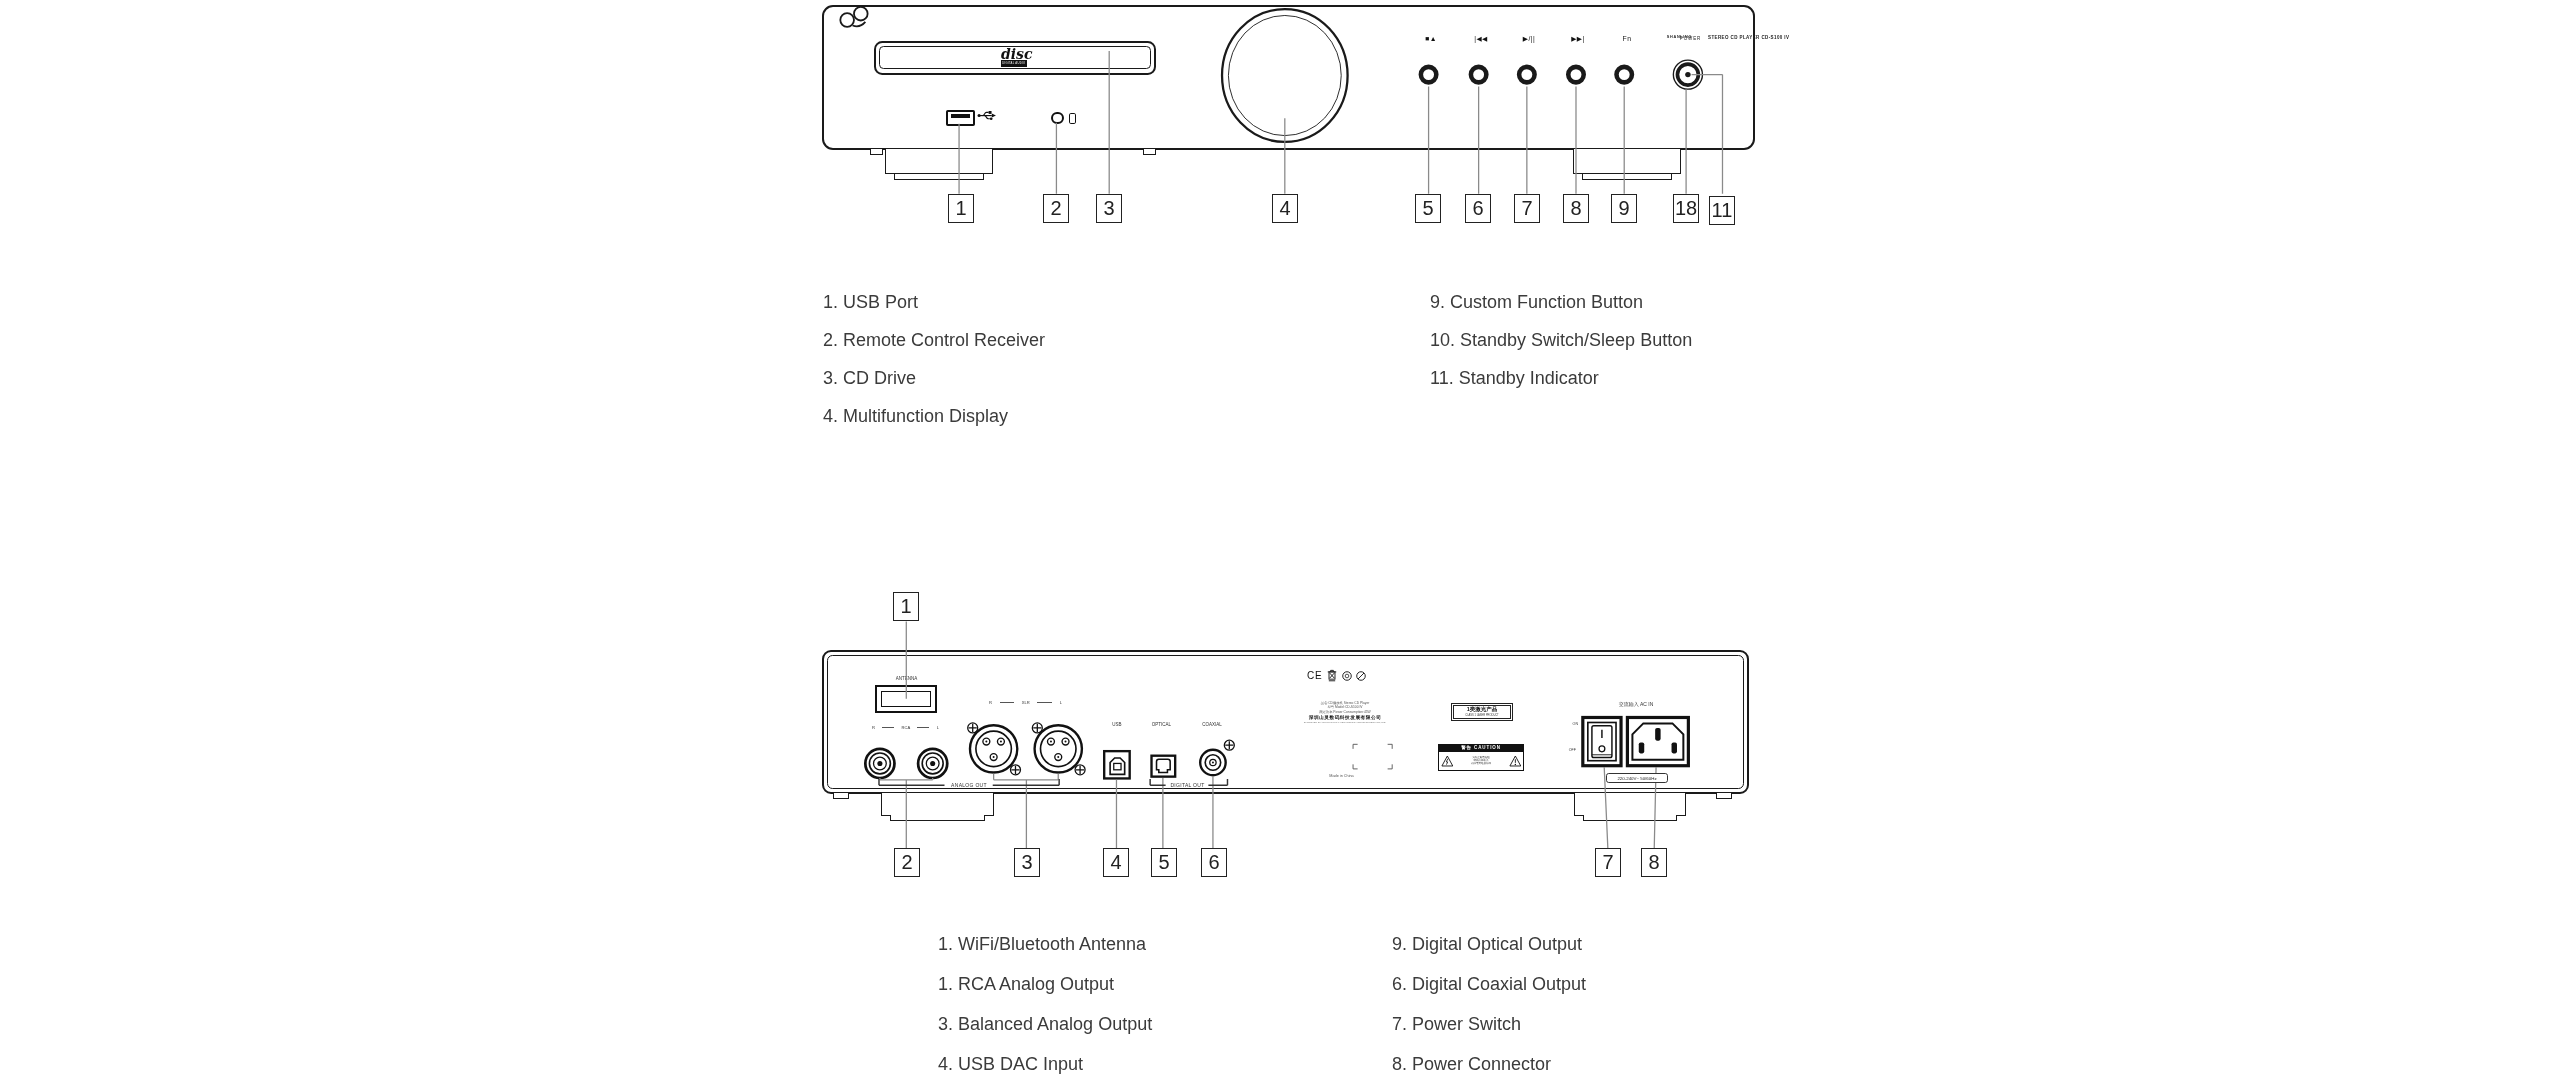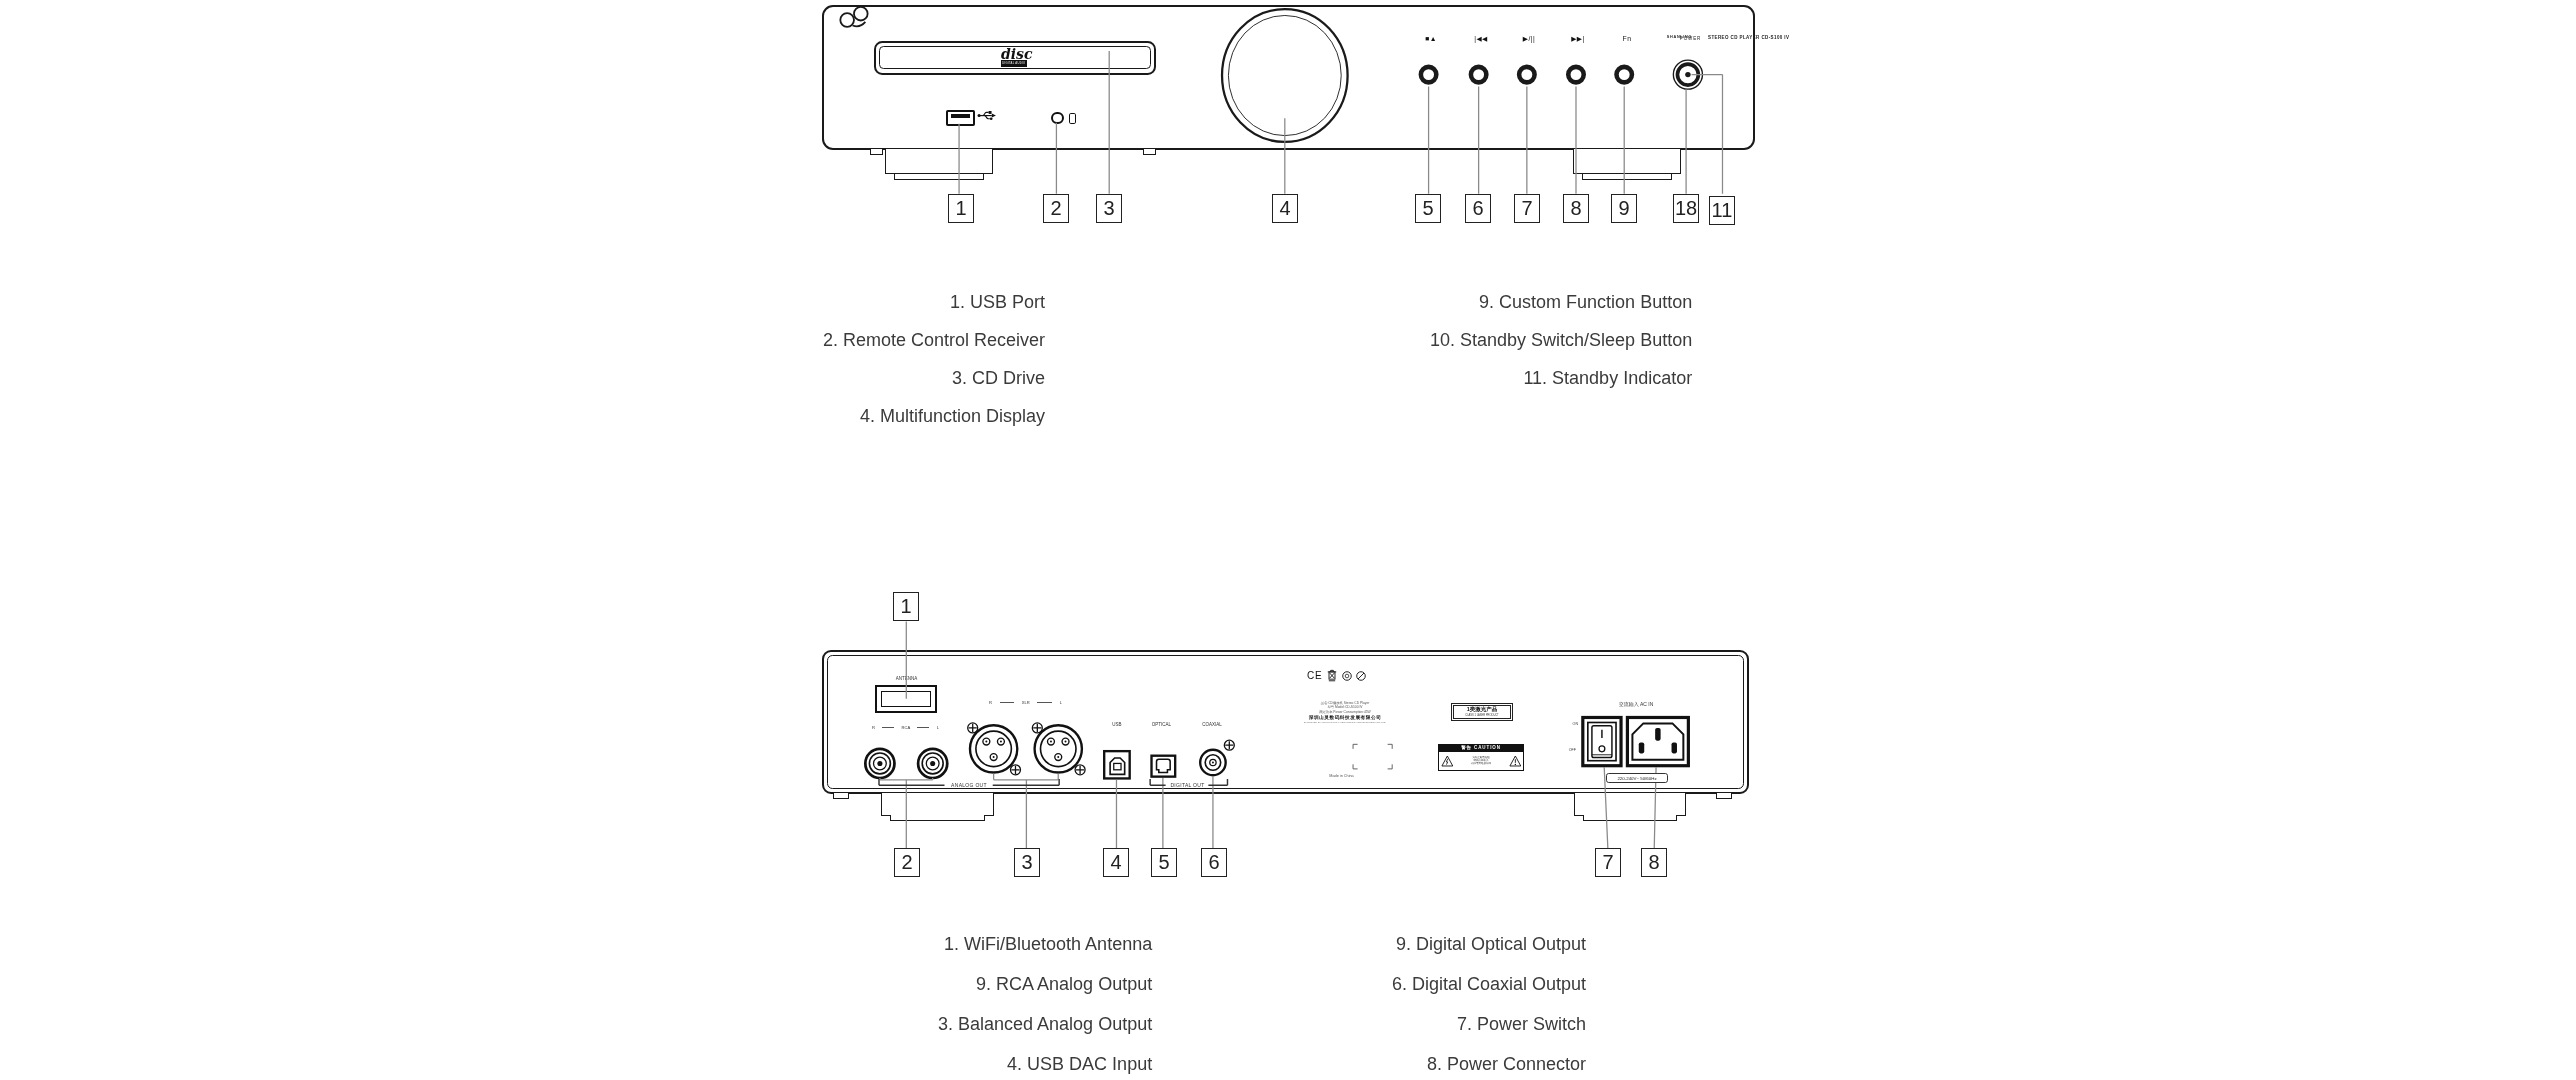--- a/index.html
+++ b/index.html
@@ -64,21 +64,21 @@
   .voltage { position:absolute; left:1606px; top:773px; width:62px; height:10px; border:1.1px solid #333; border-radius:2.7px; background:#fff; display:flex; align-items:center; justify-content:center; font-size:4.4px; color:#222; }
 
   
   .co { position:absolute; width:26px; height:29px; border:1.8px solid #222; background:#fff; display:flex; align-items:center; justify-content:center; font-size:20px; color:#222; }
 
   
   .bracket-text { position:absolute; font-size:5px; color:#333; text-align:center; letter-spacing:0.3px; }
 
   
   .leg { position:absolute; font-size:18px; color:#3b3b3b; white-space:nowrap; }
-  .leg div { line-height:38px;text-align:right; }
+  .leg div { line-height:38px; }
   .leg2 div { line-height:40px; }
 </style>
 </head>
 <body>
 
 <div id="page">
 
   <div class="front-panel panel">
     <span class="brand-text">SHANLING</span>
     <span class="model-text">STEREO CD PLAYER CD-S100 IV</span>
@@ -374,21 +374,21 @@
     <div>4. Multifunction Display</div>
   </div>
   <div class="leg" style="left:1430px;top:283px;">
     <div>9. Custom Function Button</div>
     <div>10. Standby Switch/Sleep Button</div>
     <div>11. Standby Indicator</div>
   </div>
 
   <div class="leg leg2" style="left:938px;top:924px;">
     <div>1. WiFi/Bluetooth Antenna</div>
-    <div>9. RCA Analog Output</div>
+    <div>1. RCA Analog Output</div>
     <div>3. Balanced Analog Output</div>
     <div>4. USB DAC Input</div>
   </div>
   <div class="leg leg2" style="left:1392px;top:924px;">
     <div>9. Digital Optical Output</div>
     <div>6. Digital Coaxial Output</div>
     <div>7. Power Switch</div>
     <div>8. Power Connector</div>
   </div>
 

